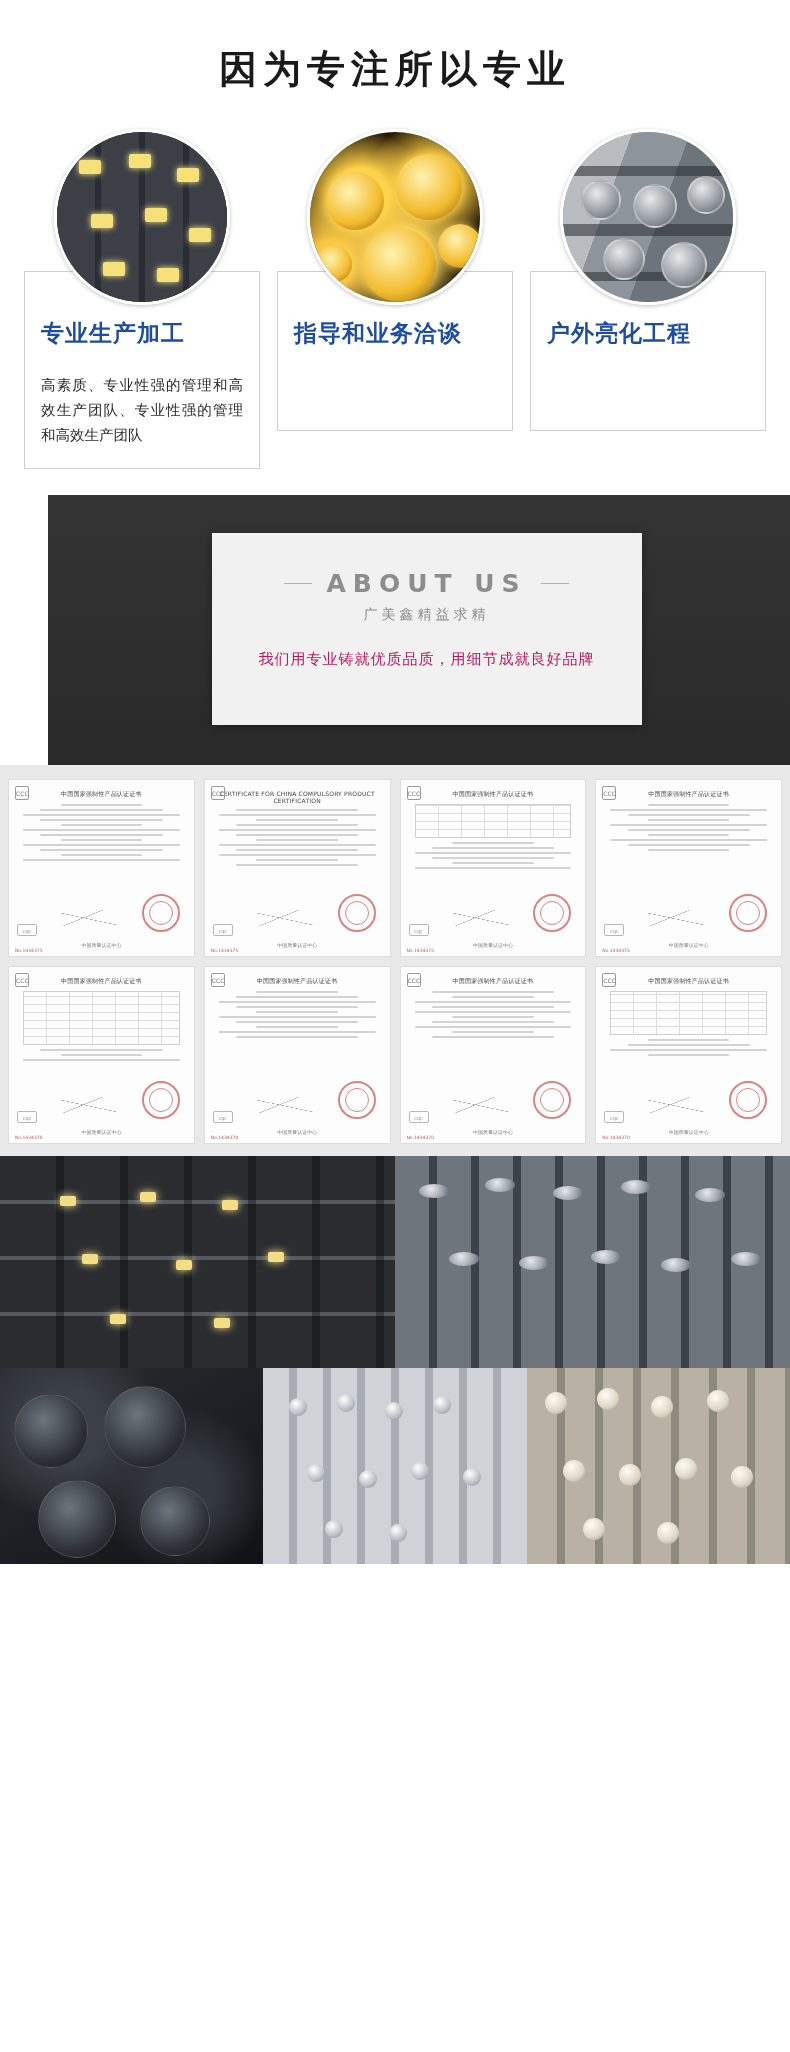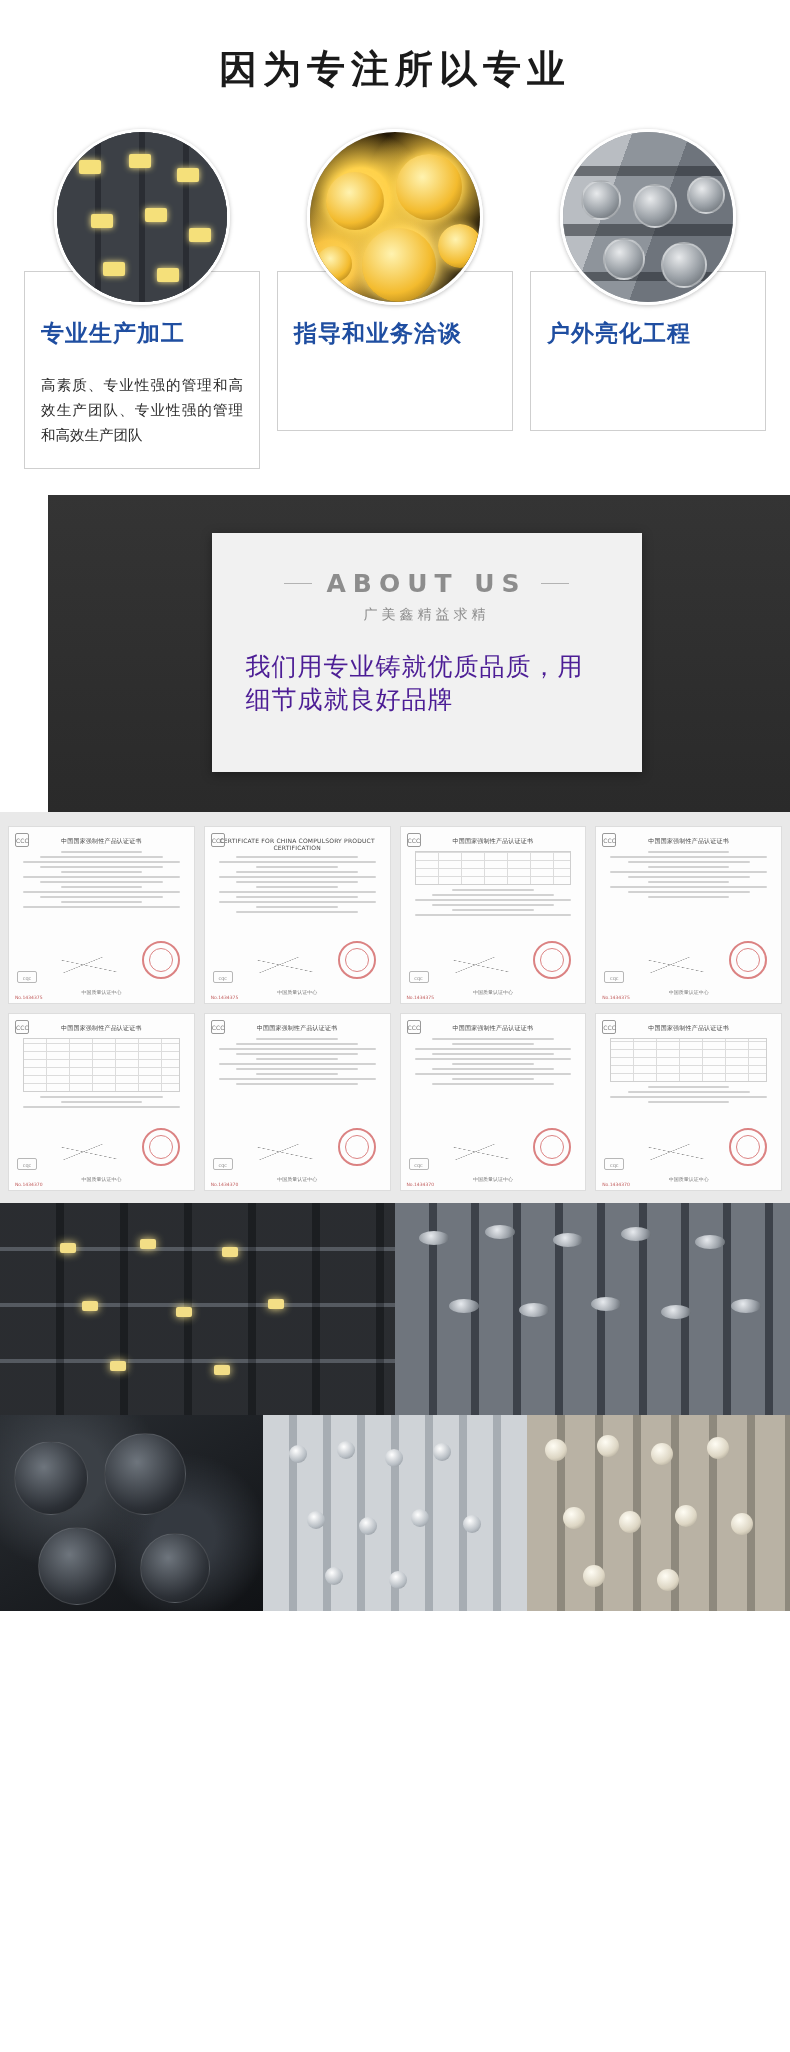--- a/index.html
+++ b/index.html
@@ -156,23 +156,23 @@
   .about-en:before { left: -24px; }
   .about-en:after  { right: -24px; }
   .about-cn {
     margin-top: 8px;
     font-size: 14px;
     color: #8d8d8d;
     letter-spacing: 4px;
   }
   .about-lead {
     margin: 26px 0 16px 0;
-    text-align: left;
-    font-size: 25px;
-    color: #4c1d95;
+    text-align: center;
+    font-size: 15px;
+    color: #be185d;
     letter-spacing: 1px;
   }
   .about-body {
     font-size: 14px;
     line-height: 2.0;
     color: #3a3a3a;
     text-align: justify;
     text-justify: inter-ideograph;
   }
 

